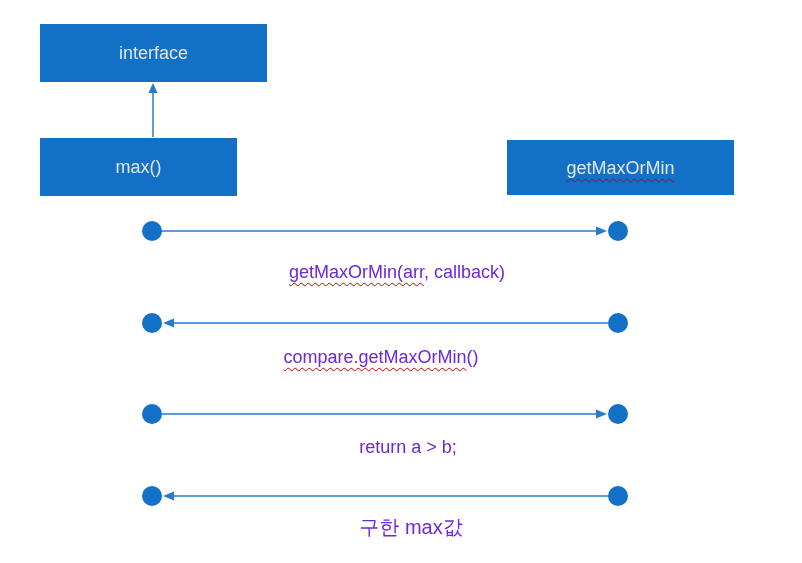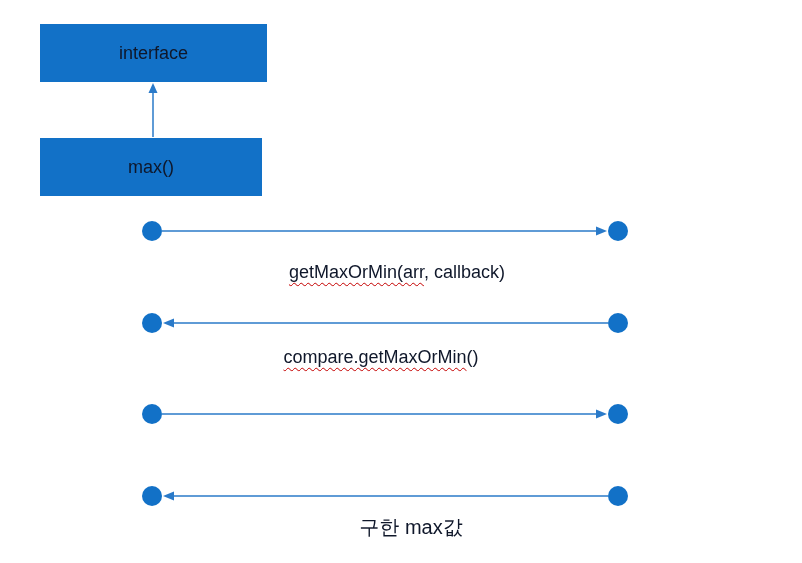--- a/index.html
+++ b/index.html
@@ -1,31 +1,31 @@
 <!DOCTYPE html>
 <html><head>
 <meta charset="utf-8">
 <style>
   html,body{margin:0;padding:0;background:#fff;}
   .slide{
     position:relative;width:802px;height:563px;background:#ffffff;
     font-family:"Liberation Sans", sans-serif;overflow:hidden;
   }
   .box{
-    position:absolute;background:#1271C7;color:#0f172a;
+    position:absolute;background:#1271C7;color:#e5e5e5;
     display:flex;flex-direction:column;align-items:center;justify-content:center;
     text-align:center;font-size:18px;line-height:26px;
   }
   .box-interface{left:40px;top:24px;width:227px;height:58px;}
-  .box-max{left:40px;top:138px;width:222px;height:58px;}
+  .box-max{left:40px;top:138px;width:197px;height:58px;}
   .box-callee{left:507px;top:140px;width:227px;height:55px;}
   .graphics{position:absolute;left:0;top:0;}
   .msg-label{
     position:absolute;transform:translate(-50%,-50%);
-    font-size:18px;color:#0f172a;white-space:nowrap;
+    font-size:18px;color:#6d28d9;white-space:nowrap;
   }
   .msg-label-1{left:397px;top:272px;}
   .msg-label-2{left:381px;top:357px;}
   .msg-label-3{left:408px;top:447px;}
   .msg-label-4{left:411px;top:527px;font-size:20px;text-align:center;}
   .misspell{
     text-decoration-line:underline;
     text-decoration-style:wavy;
     text-decoration-color:#C40000;
     text-decoration-thickness:1px;
@@ -74,27 +74,33 @@
   </svg>
 
   <div class="box box-interface">
     <span>interface</span>
   </div>
 
   <div class="box box-max">
     <span>max()</span>
   </div>
 
+  <div class="box box-callee">
+    <span class="misspell">getMaxOrMin</span>
+  </div>
 
   <div class="msg-label msg-label-1">
     <span class="misspell">getMaxOrMin(arr</span><span>, callback)</span>
   </div>
 
   <div class="msg-label msg-label-2">
     <span class="misspell">compare.getMaxOrMin</span><span>()</span>
   </div>
 
+  <div class="msg-label msg-label-3">
+    <span>return a &gt; b;</span>
+  </div>
 
   <div class="msg-label msg-label-4">
     <span>구한 max값</span>
   </div>
 
 </div>
 
 </body></html>

